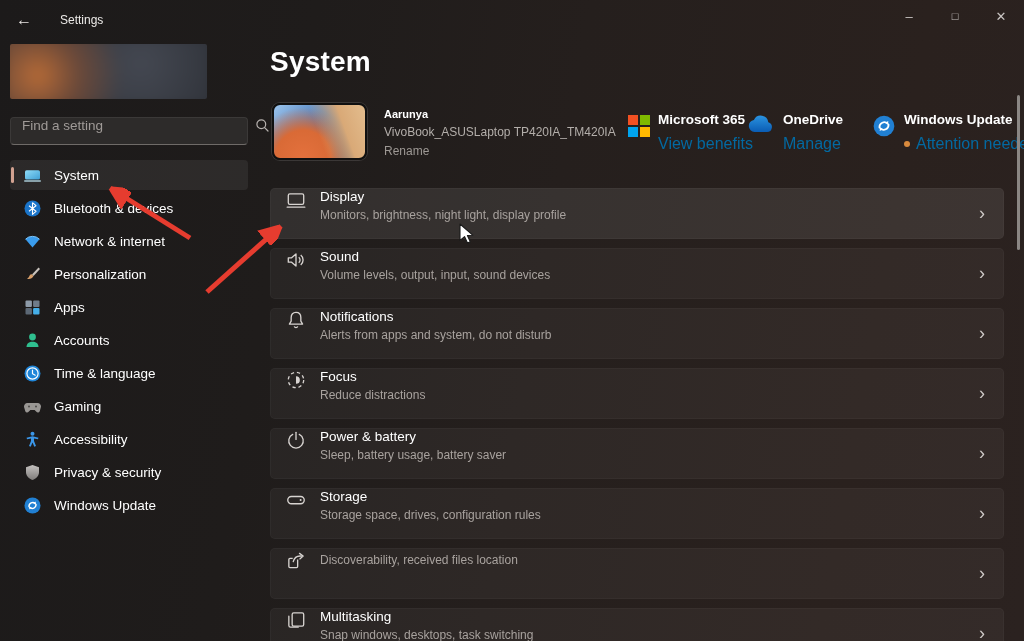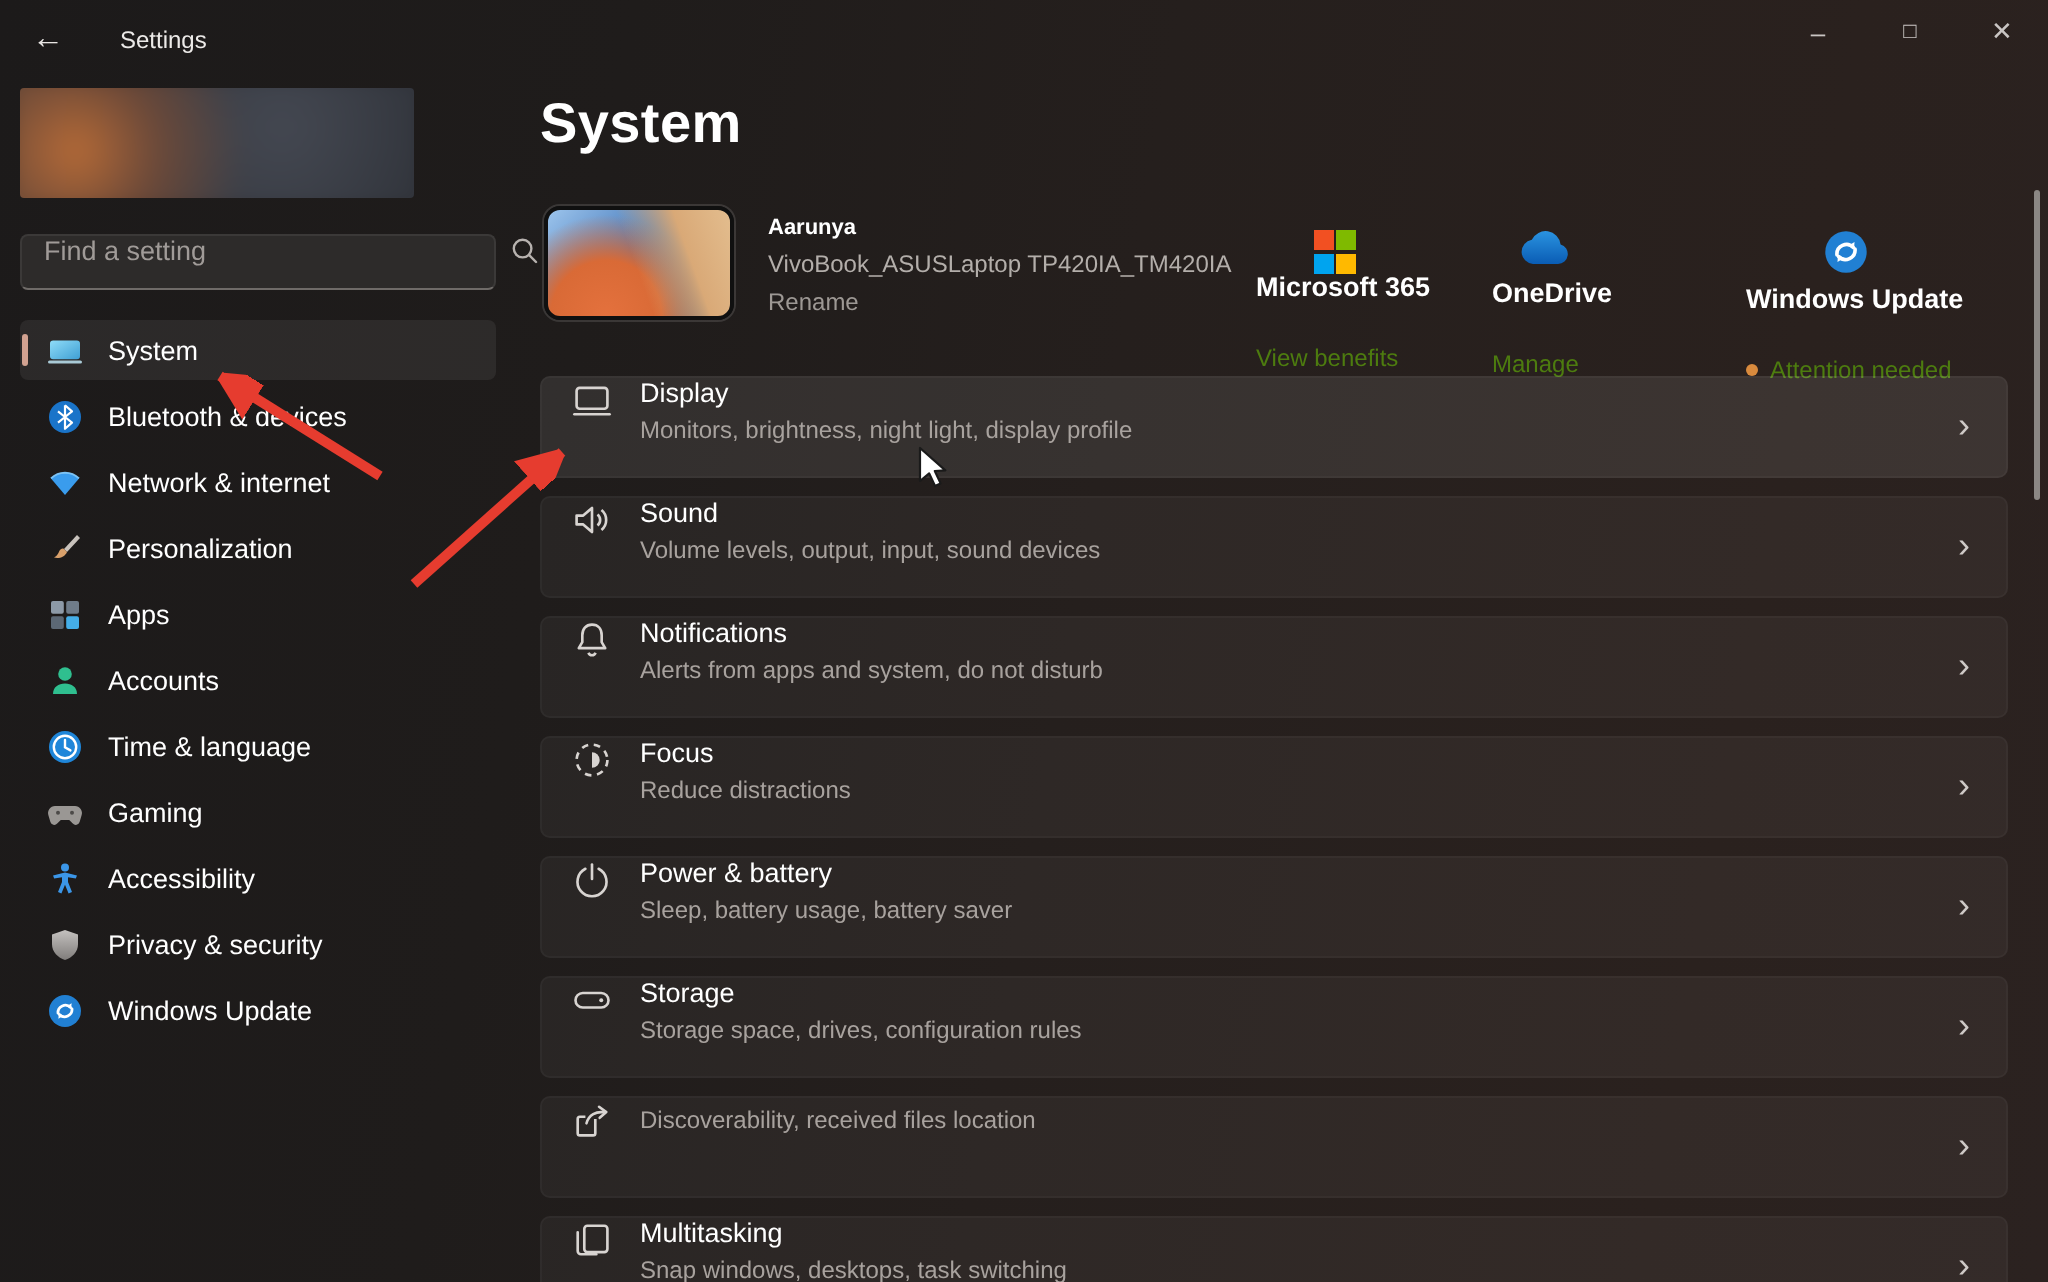--- a/index.html
+++ b/index.html
@@ -58,24 +58,24 @@
     box-shadow:0 0 0 1px rgba(255,255,255,.12);
     background:
       linear-gradient(250deg,#e3bd8e 0%,#d9a977 26%,rgba(0,0,0,0) 52%),
       radial-gradient(circle at 32% 100%, #e4713d 0%, #d96a36 34%, rgba(0,0,0,0) 62%),
       linear-gradient(135deg,#9cc4ec 0%,#4a7dbd 42%,#2b4f86 75%,#27486f 100%); }
   .device-info { margin-left:17px; padding-top:5px; }
   .device-name { font-size:11px; font-weight:700; }
   .device-model { font-size:12px; color:#b3aeaa; margin-top:5px; }
   .device-rename { font-size:12px; color:#9d9894; margin-top:5px; cursor:pointer; }
 
-  .quick { position:absolute; top:112px; display:flex; align-items:center;flex-direction:column; }
+  .quick { position:absolute; top:112px; display:flex; align-items:flex-start; }
   .quick .q-ic { margin-right:9px; margin-top:3px; }
   .q-title { font-size:13.5px; font-weight:700; white-space:nowrap; }
-  .q-sub { font-size:12px; color:#4d7c0f; margin-top:21px; white-space:nowrap;
+  .q-sub { font-size:16px; color:#0369a1; margin-top:8px; white-space:nowrap;
     display:flex; align-items:center; }
   .q-dot { width:6px; height:6px; border-radius:50%; background:#d98a3d; margin-right:6px;
     display:inline-block; }
   .q-ms { left:628px; } .q-od { left:746px; } .q-wu { left:873px; }
   .ms-logo { width:21px; height:21px; display:grid; grid-template-columns:10px 10px; gap:1.5px; }
   .ms-logo span { width:10px; height:10px; display:block; }
 
   .rows { position:absolute; left:270px; top:188px; width:734px; }
   .row { position:relative; height:51px; margin-bottom:9px; border-radius:5px;
     background:rgba(255,255,255,.045); border:1px solid rgba(255,255,255,.03);

